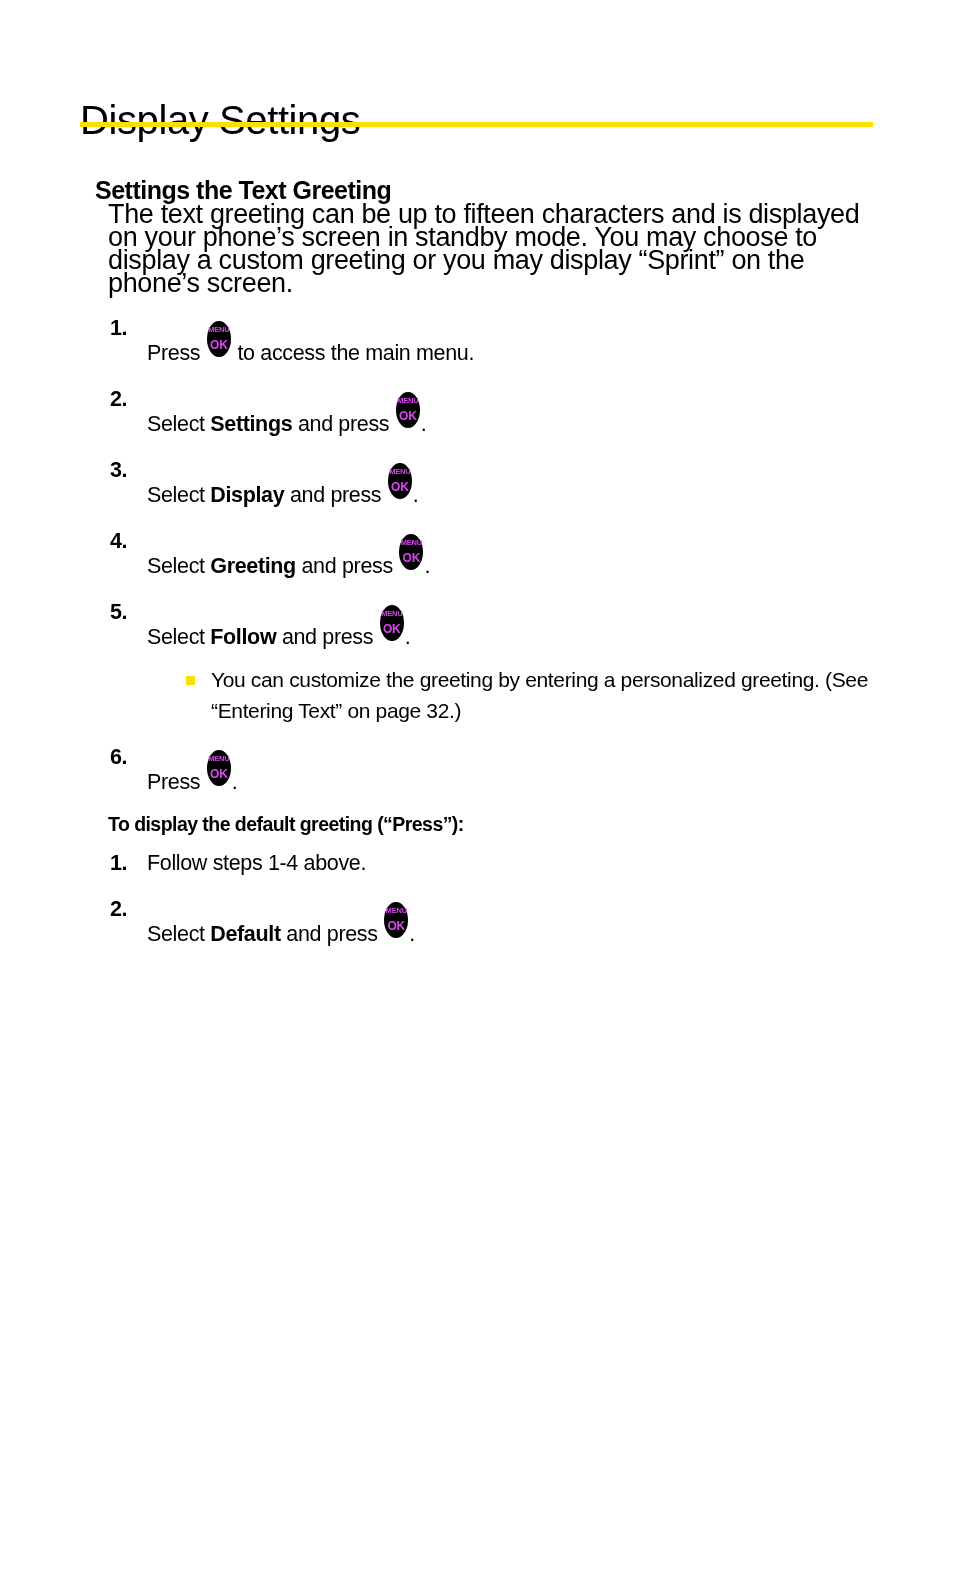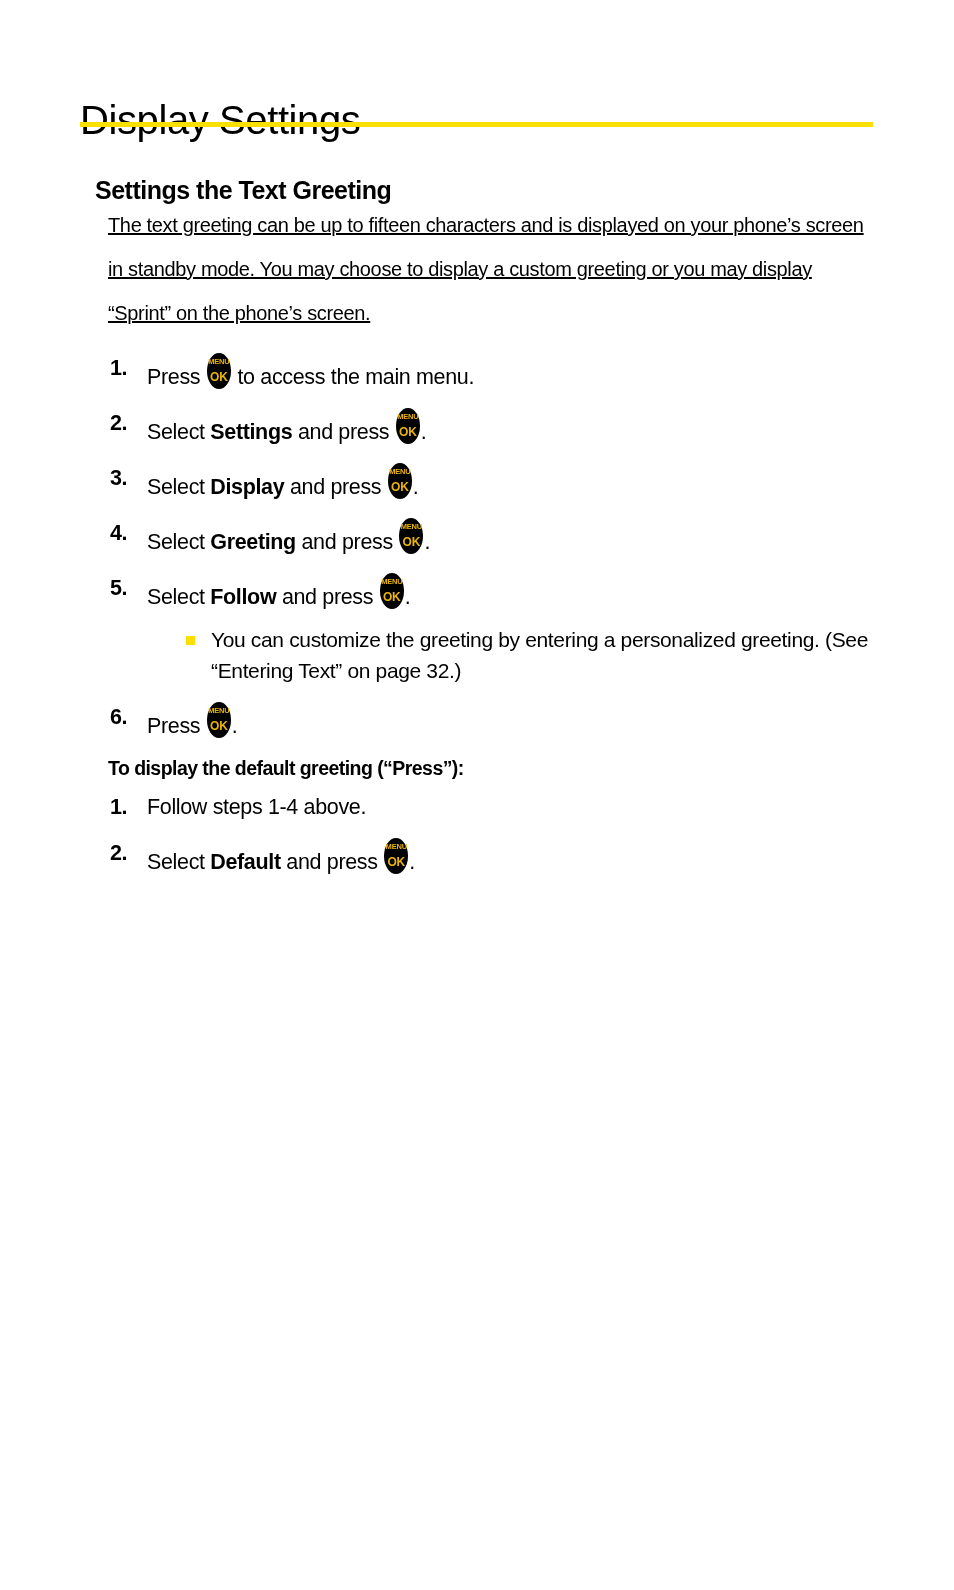--- a/index.html
+++ b/index.html
@@ -54,25 +54,24 @@
 
   
   .content {
     position: absolute;
     left: 108px;
     top: 203px;
     width: 766px;
   }
 
   .body-para {
-    font-size: 20px;
-    line-height: 44px;
+    font-size: 27px;
+    line-height: 23px;
     letter-spacing: -0.35px;
     margin: 0 0 18px 0;
-    text-decoration: underline;
   }
 
   .sub-heading {
     font-size: 19.5px;
     font-weight: bold;
     letter-spacing: -0.55px;
     margin: 0 0 12px 0;
   }
 
   
@@ -123,24 +122,24 @@
     background: #fadf00;
   }
 
   
   .menuok {
     display: inline-block;
     width: 24px;
     height: 36px;
     border-radius: 50%;
     background: #000000;
-    color: #eab308;
+    color: #d946ef;
     vertical-align: -5px;
     position: relative;
-    margin: 0 1px;
+    margin: 8px 1px;
   }
   .menuok .l1, .menuok .l2 {
     position: absolute;
     left: 0;
     width: 100%;
     text-align: center;
     font-family: "Liberation Sans", sans-serif;
     font-weight: bold;
     letter-spacing: -0.2px;
     line-height: 1;

